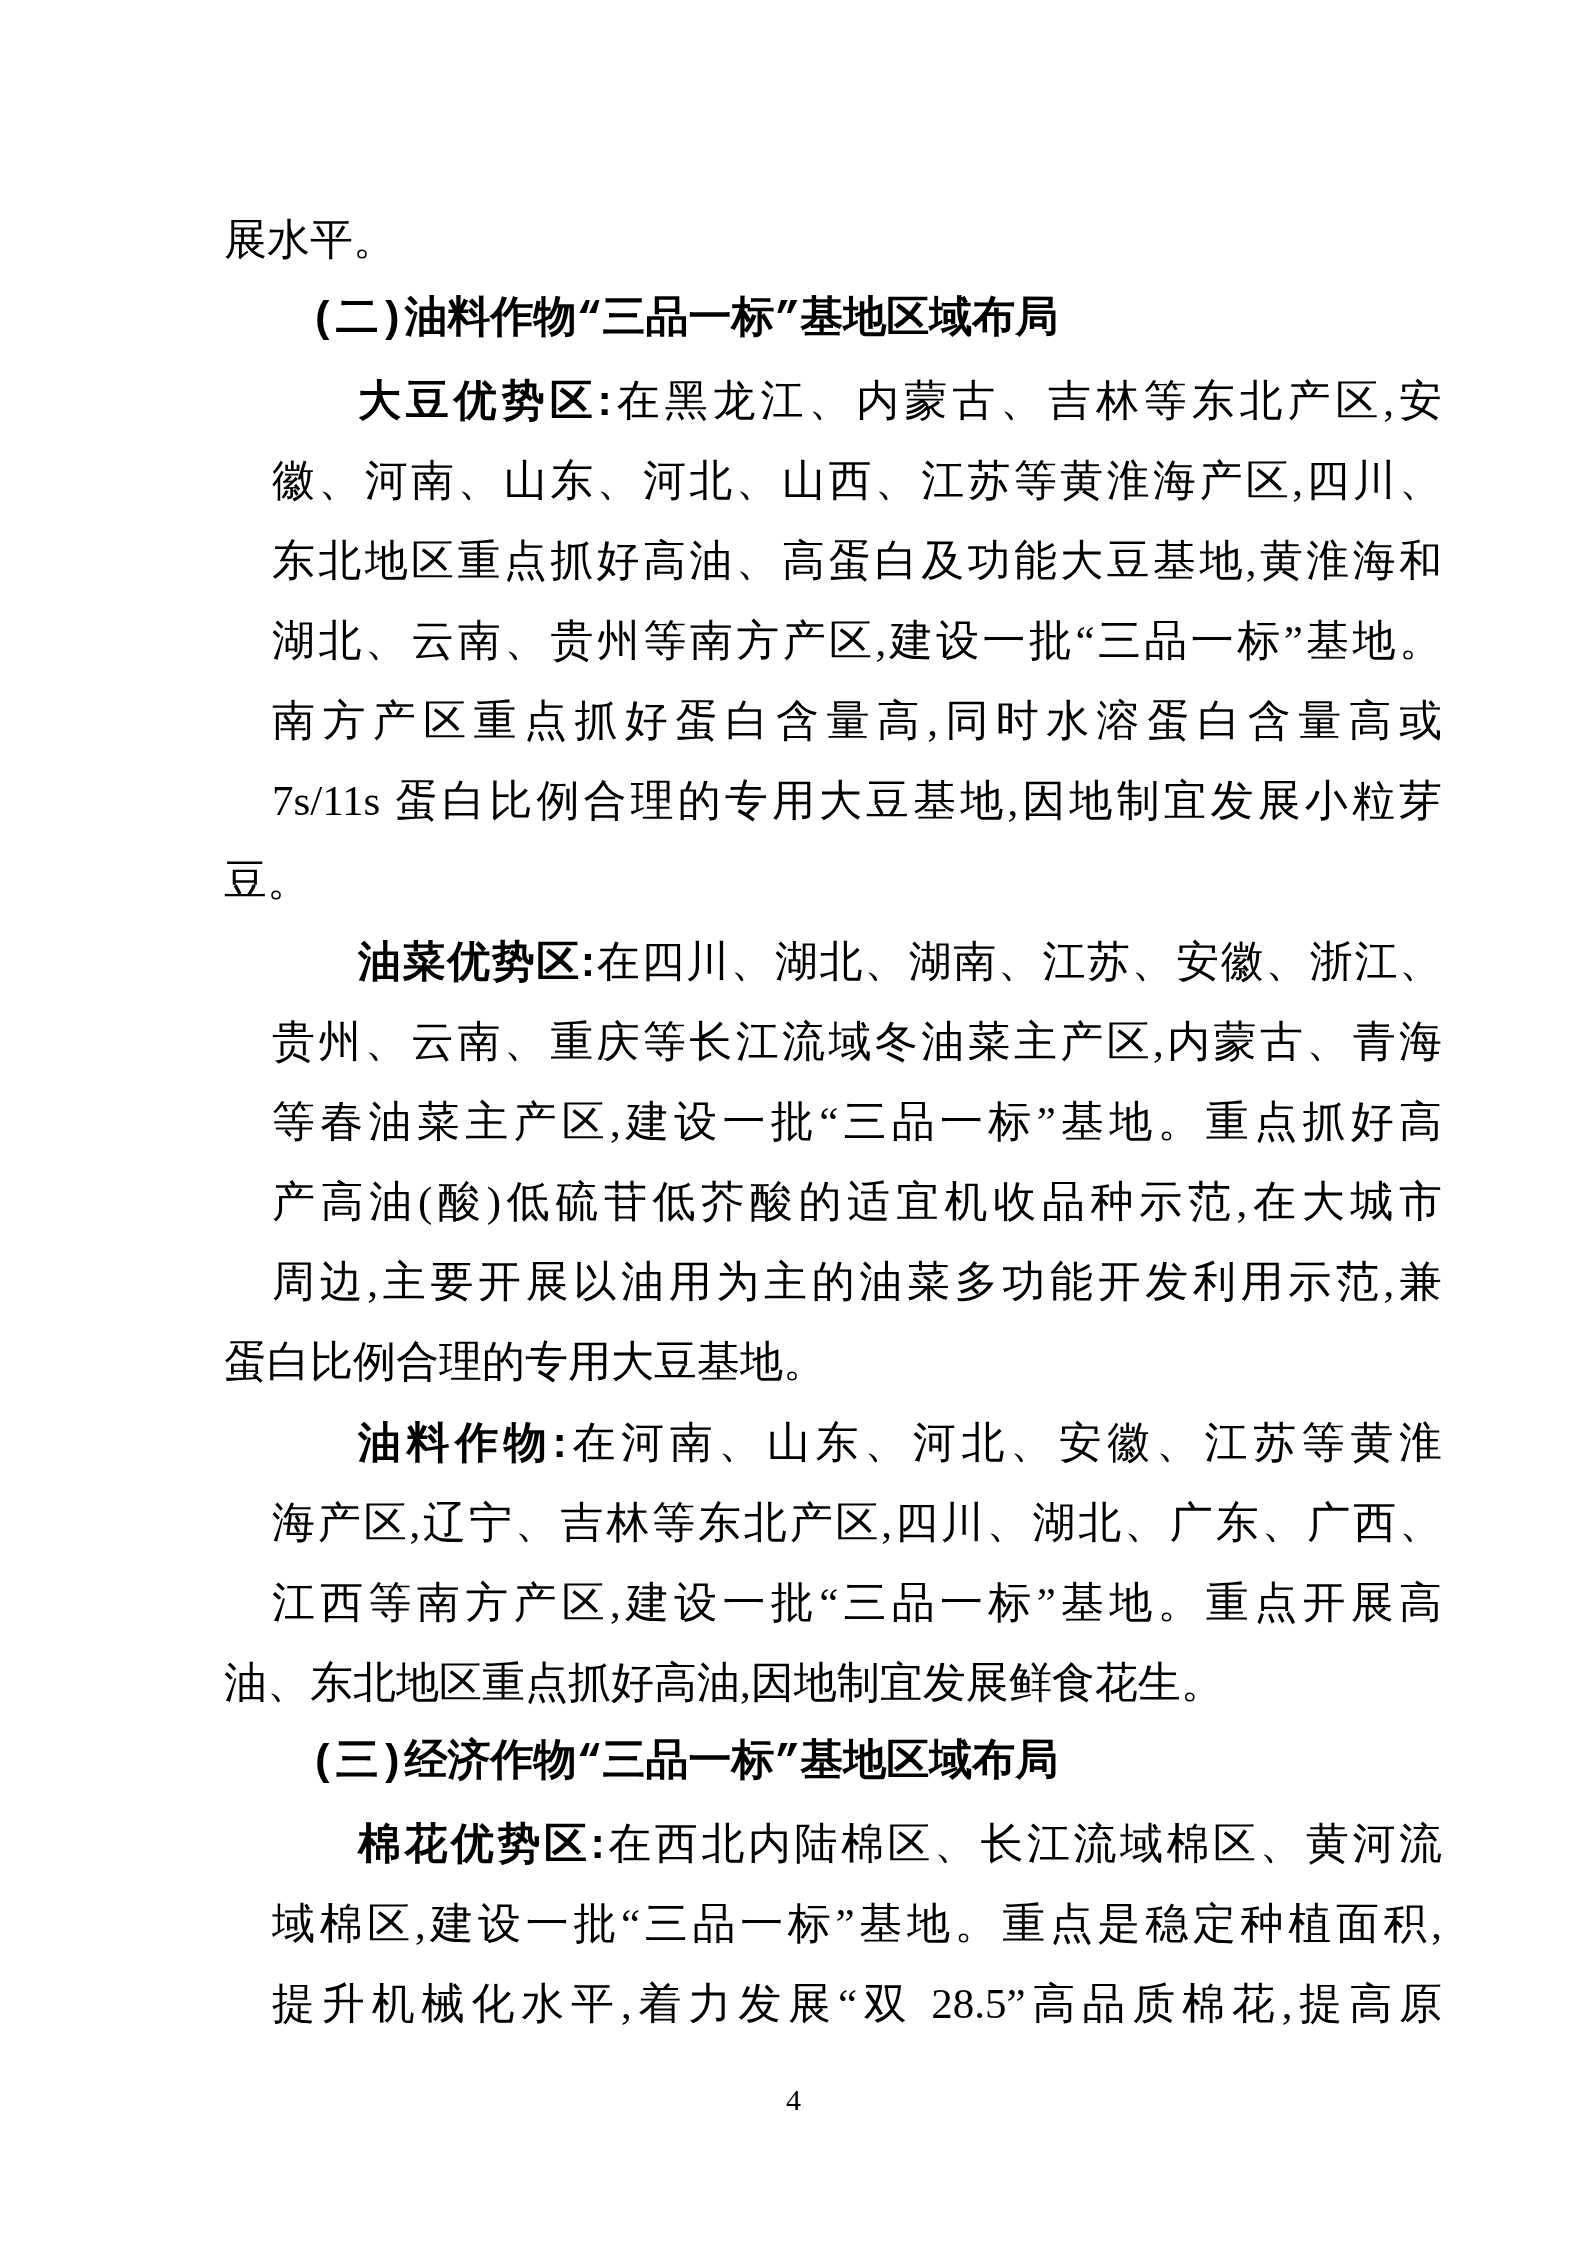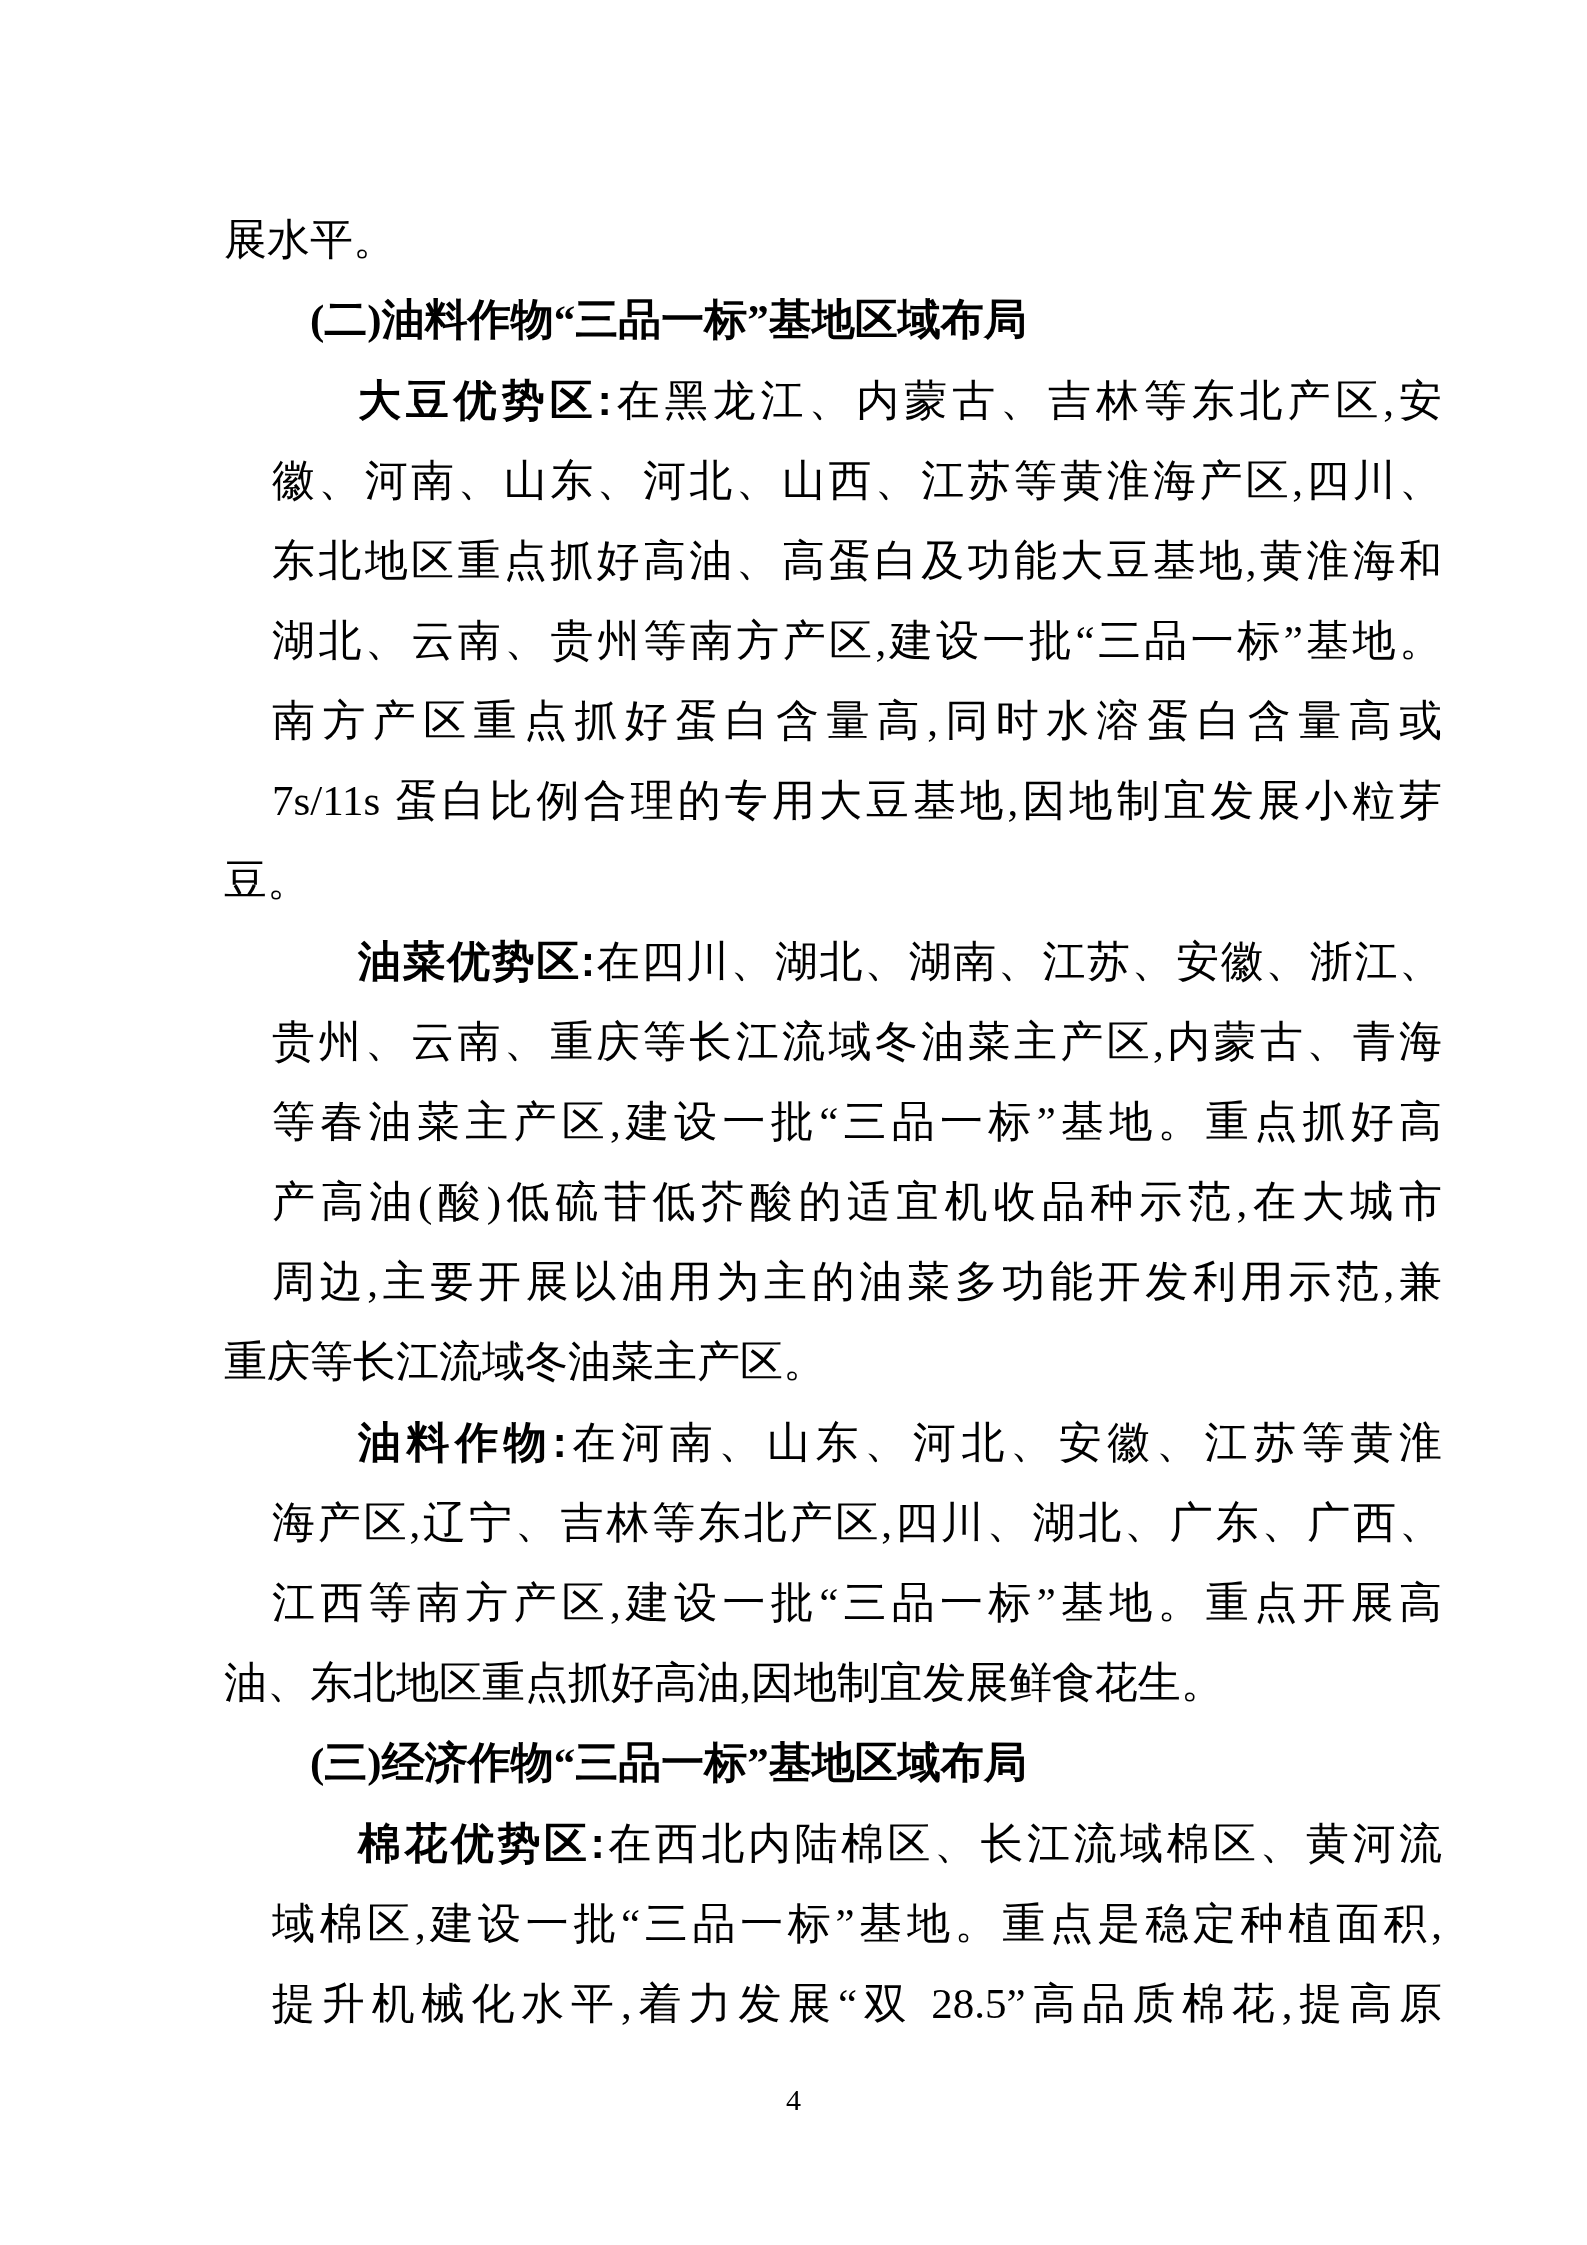--- a/index.html
+++ b/index.html
@@ -12,21 +12,21 @@
   .doc{
     position:absolute;left:224px;top:200px;width:1170px;
     font-family:"Liberation Serif","DejaVu Serif",serif;
     font-size:43px;line-height:80px;
   }
   .block{margin:0;padding:0;}
   .line{width:100%;white-space:normal;}
   .line.j{text-align:justify;text-align-last:justify;margin-left:48px;}
   .line.ind{text-indent:2em;}
   .heading .line{
-    font-family:Liberation Serif, serif;
+    font-family:Liberation Mono, monospace;
     font-weight:700;
   }
   .lead{
     font-family:"Liberation Sans","DejaVu Sans",sans-serif;
     font-weight:700;
   }
   .footer{
     position:absolute;left:0;top:2082px;width:100%;
     text-align:center;
     font-family:"Liberation Serif","DejaVu Serif",serif;
@@ -52,21 +52,21 @@
         <div class="line j">南方产区重点抓好蛋白含量高,同时水溶蛋白含量高或</div>
         <div class="line j">7s/11s 蛋白比例合理的专用大豆基地,因地制宜发展小粒芽</div>
         <div class="line">豆。</div>
       </div>
       <div class="block para">
         <div class="line j ind"><span class="lead">油菜优势区:</span><span>在四川、湖北、湖南、江苏、安徽、浙江、</span></div>
         <div class="line j">贵州、云南、重庆等长江流域冬油菜主产区,内蒙古、青海</div>
         <div class="line j">等春油菜主产区,建设一批“三品一标”基地。重点抓好高</div>
         <div class="line j">产高油(酸)低硫苷低芥酸的适宜机收品种示范,在大城市</div>
         <div class="line j">周边,主要开展以油用为主的油菜多功能开发利用示范,兼</div>
-        <div class="line">重庆等长江流域冬油菜主产区。</div>
+        <div class="line">蛋白比例合理的专用大豆基地。</div>
       </div>
       <div class="block para">
         <div class="line j ind"><span class="lead">油料作物:</span><span>在河南、山东、河北、安徽、江苏等黄淮</span></div>
         <div class="line j">海产区,辽宁、吉林等东北产区,四川、湖北、广东、广西、</div>
         <div class="line j">江西等南方产区,建设一批“三品一标”基地。重点开展高</div>
         <div class="line">油、东北地区重点抓好高油,因地制宜发展鲜食花生。</div>
       </div>
       <div class="block heading">
         <div class="line ind">(三)经济作物“三品一标”基地区域布局</div>
       </div>

